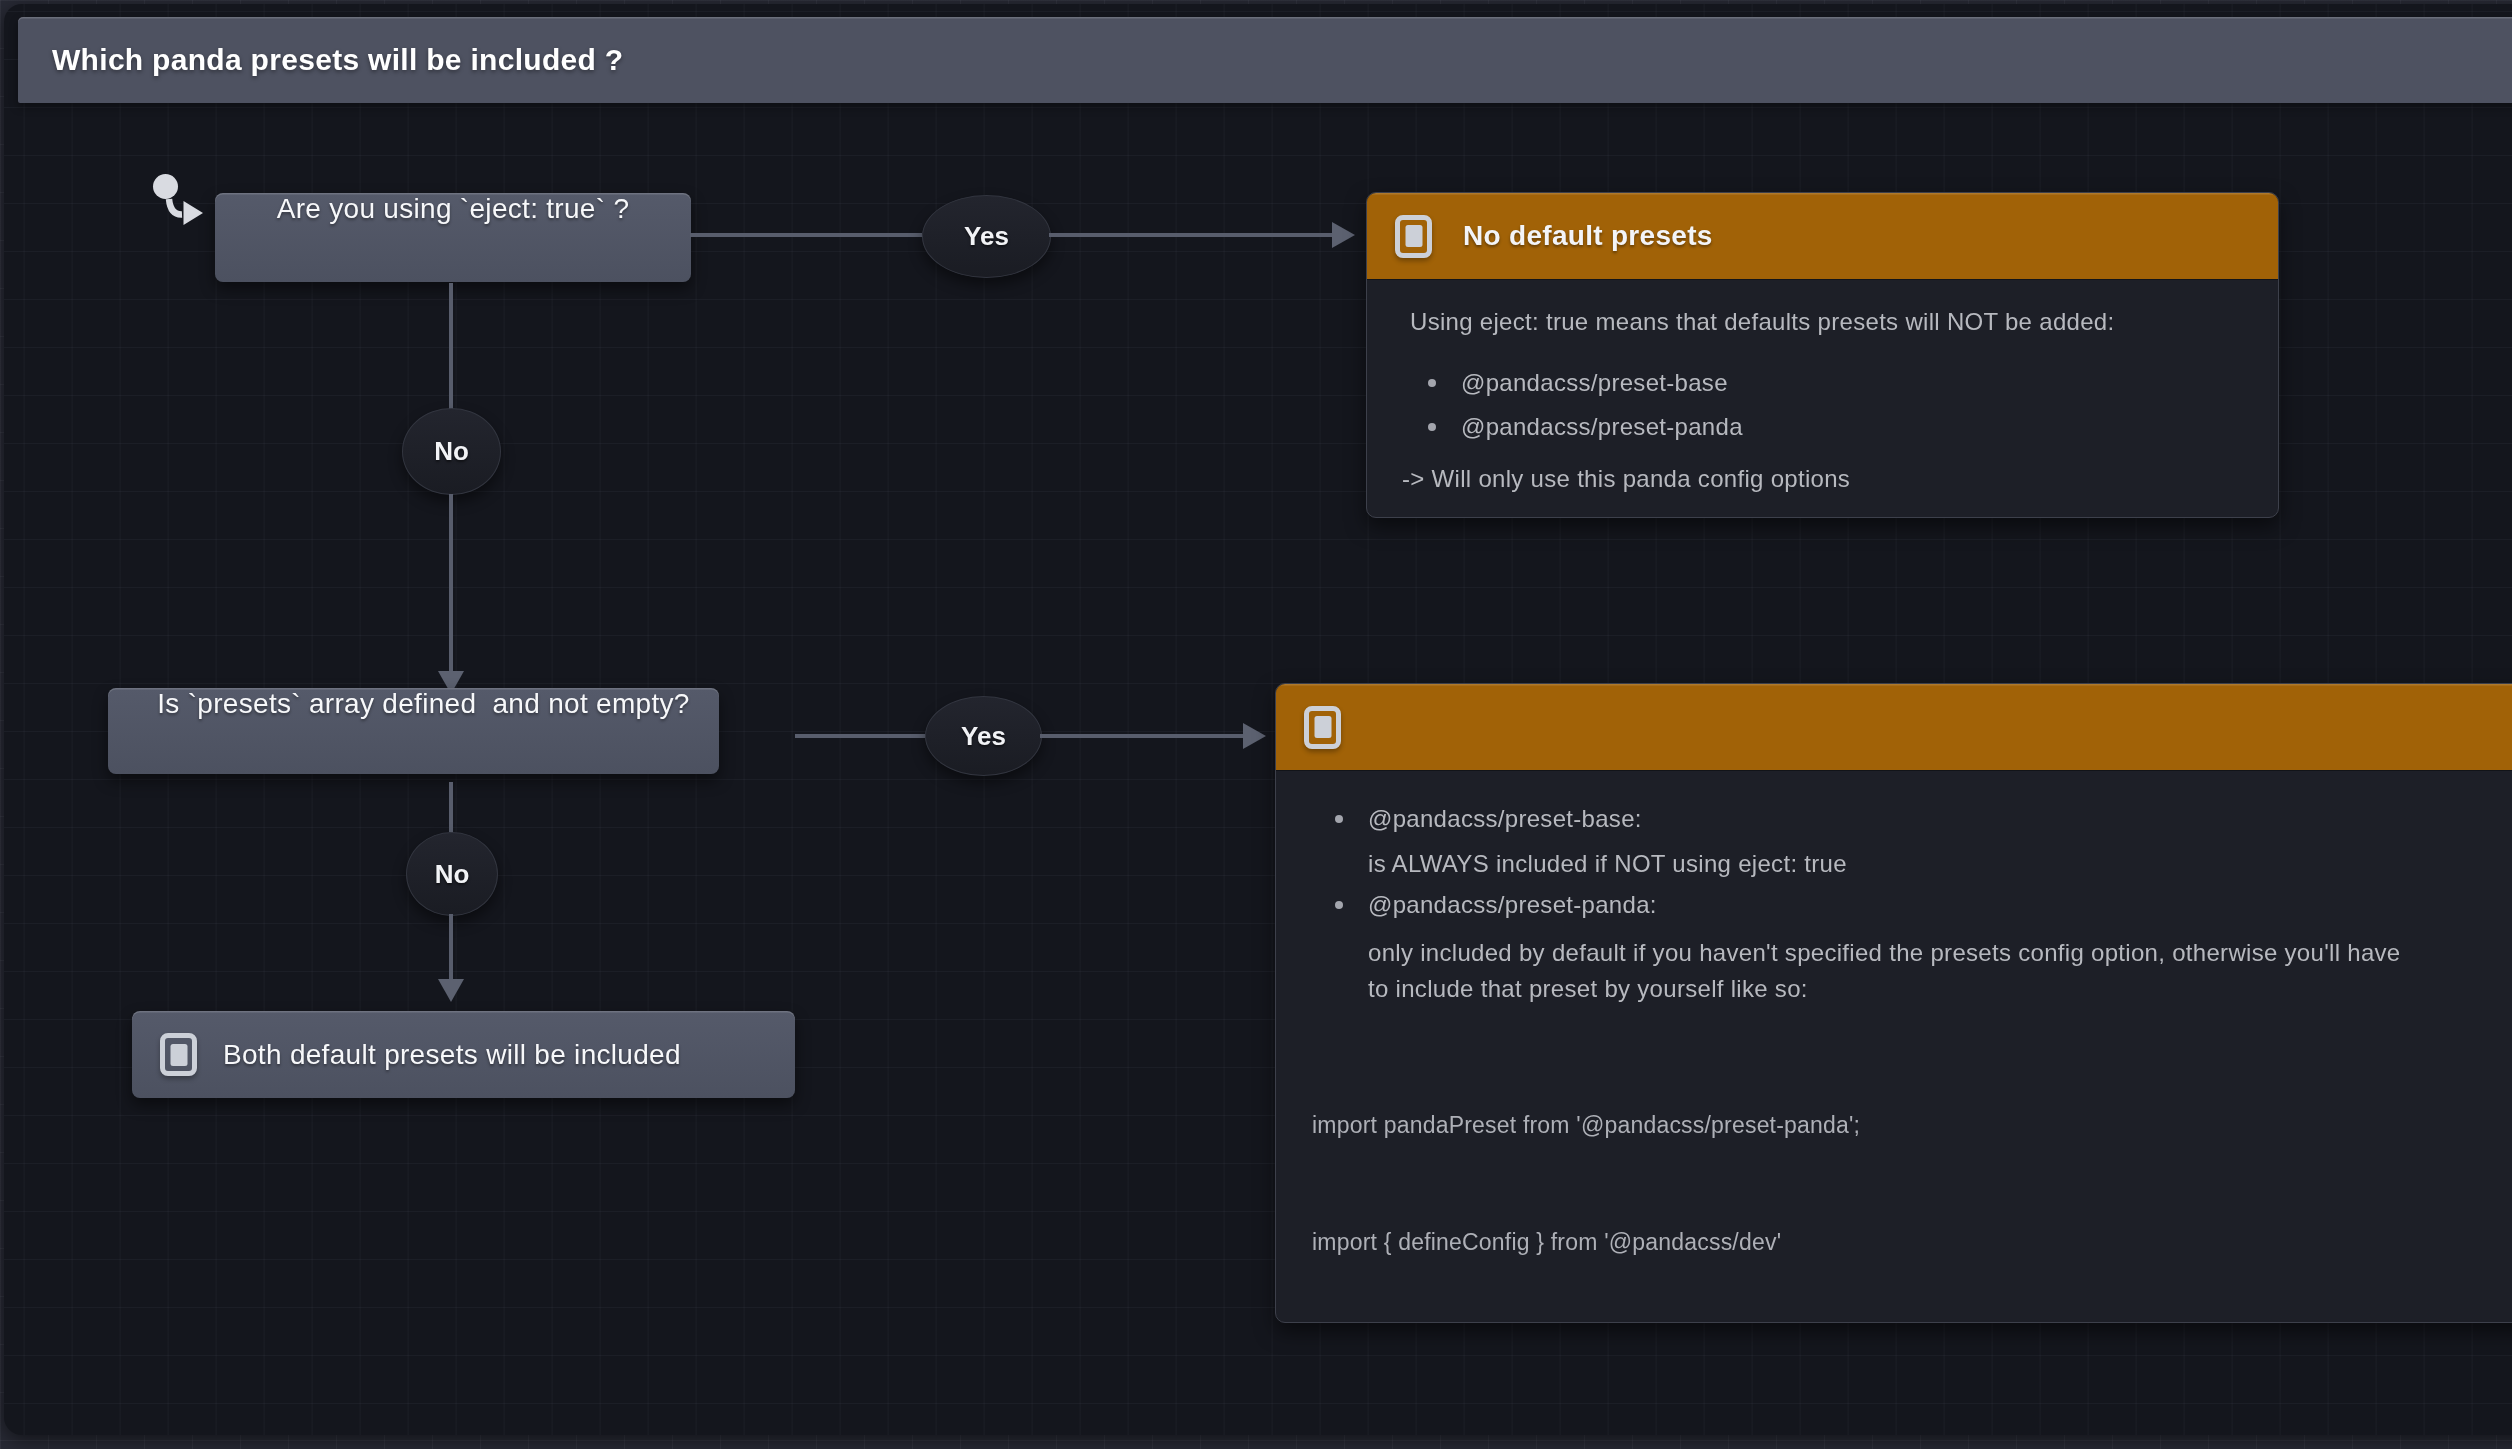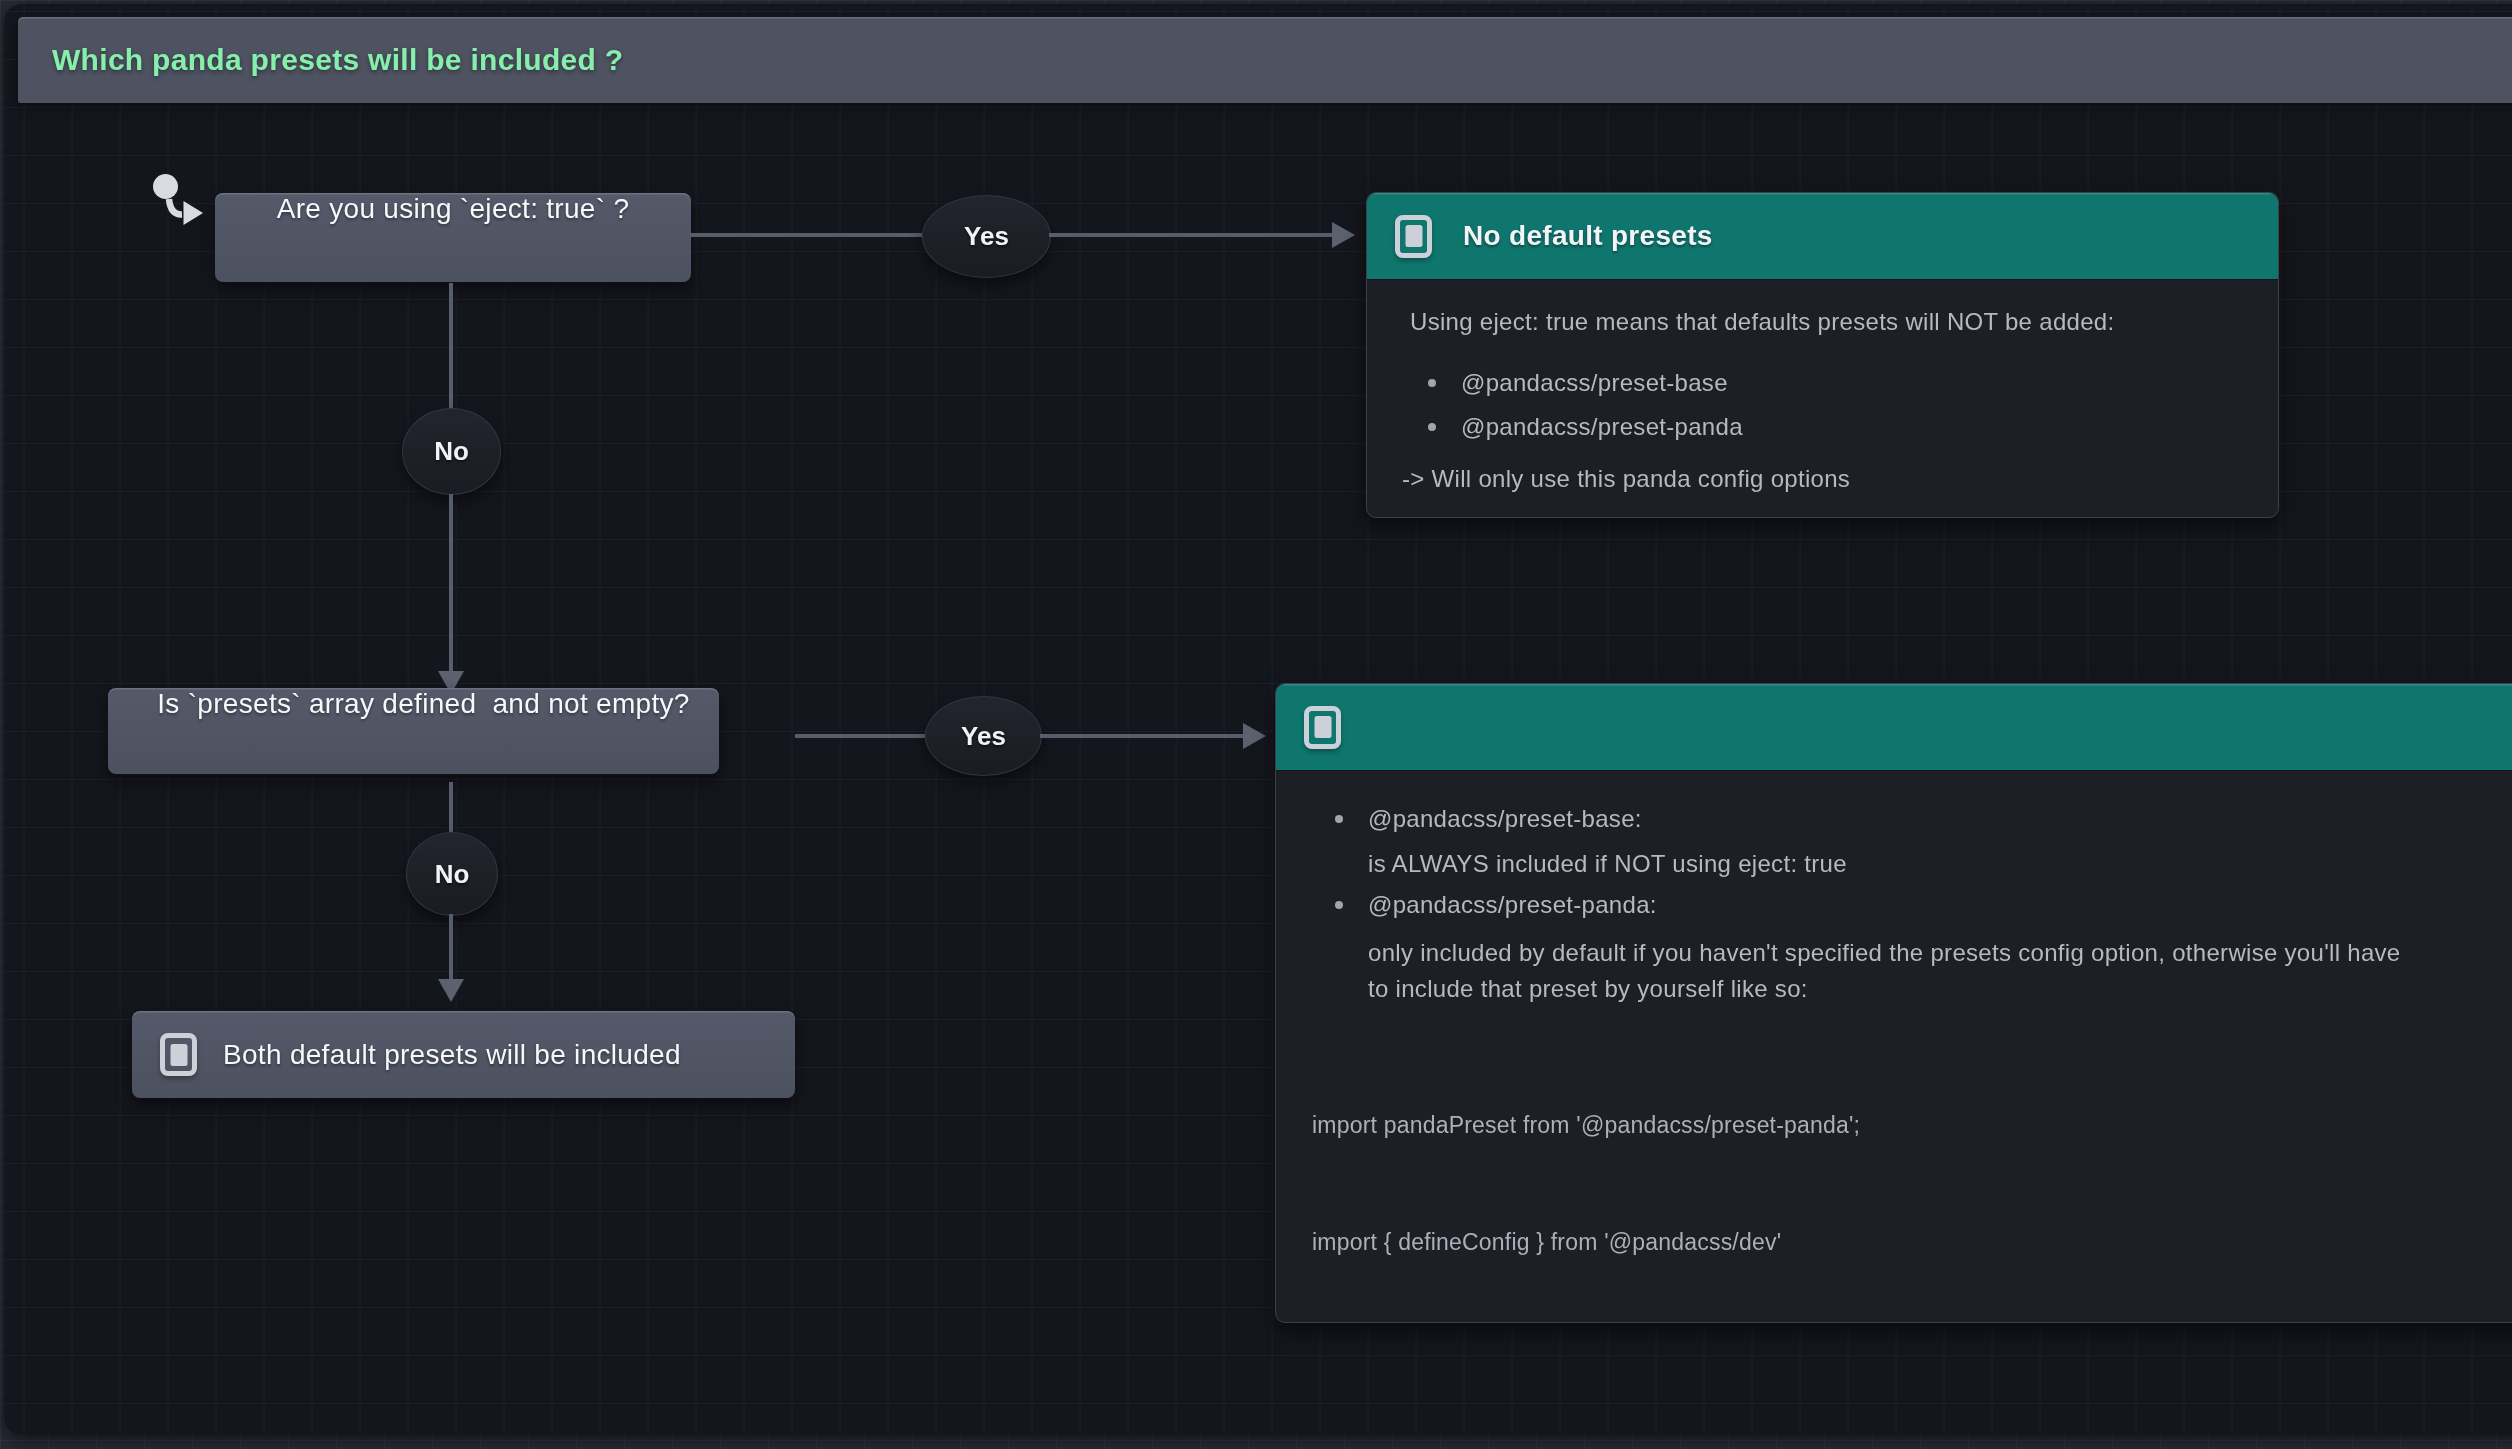--- a/index.html
+++ b/index.html
@@ -25,21 +25,21 @@
     overflow:hidden;
   }
   .titlebar{
     position:absolute;left:14px;top:13px;right:0;height:86px;
     background:#4e5261;
     border-radius:5px 0 0 2px;
     box-shadow:inset 0 1.5px 0 rgba(255,255,255,0.17), 0 4px 9px rgba(0,0,0,0.38);
     display:flex;align-items:center;
   }
   .titlebar-text{
-    padding-left:34px;font-size:30px;font-weight:600;color:#86efac;
+    padding-left:34px;font-size:30px;font-weight:600;color:#ffffff;
     letter-spacing:0.3px;text-shadow:0 2px 4px rgba(0,0,0,0.4);
   }
   .node{
     position:absolute;background:linear-gradient(180deg,#555a6a,#4c5160);
     border-radius:8px;
     box-shadow:inset 0 1.5px 0 rgba(255,255,255,0.15), 0 7px 15px rgba(0,0,0,0.48);
     display:flex;justify-content:center;
     color:#f7f8fa;font-size:28px;font-weight:500;letter-spacing:0.3px;
     text-shadow:0 2px 3px rgba(0,0,0,0.4);
   }
@@ -65,21 +65,21 @@
     position:absolute;width:0;height:0;
     border-left:13px solid transparent;border-right:13px solid transparent;
     border-top:23px solid #5c6170;
   }
   .panel{
     position:absolute;border:1.5px solid #3d404b;border-radius:10px;
     background:#1d1f27;overflow:hidden;
     box-shadow:0 9px 20px rgba(0,0,0,0.5);
   }
   .panel-header{
-    height:86px;background:#0f766e;
+    height:86px;background:#a16207;
     box-shadow:inset 0 1.5px 0 rgba(255,255,255,0.15);
     border-bottom:1.5px solid #121419;
     display:flex;align-items:center;gap:31px;padding-left:28px;
   }
   .panel-title{
     font-size:28px;font-weight:600;color:#f3f4f7;letter-spacing:0.3px;
     text-shadow:0 2px 3px rgba(0,0,0,0.4);
   }
   .frame-icon{
     width:37px;height:43px;border:5px solid #ccd0d8;border-radius:8px;

